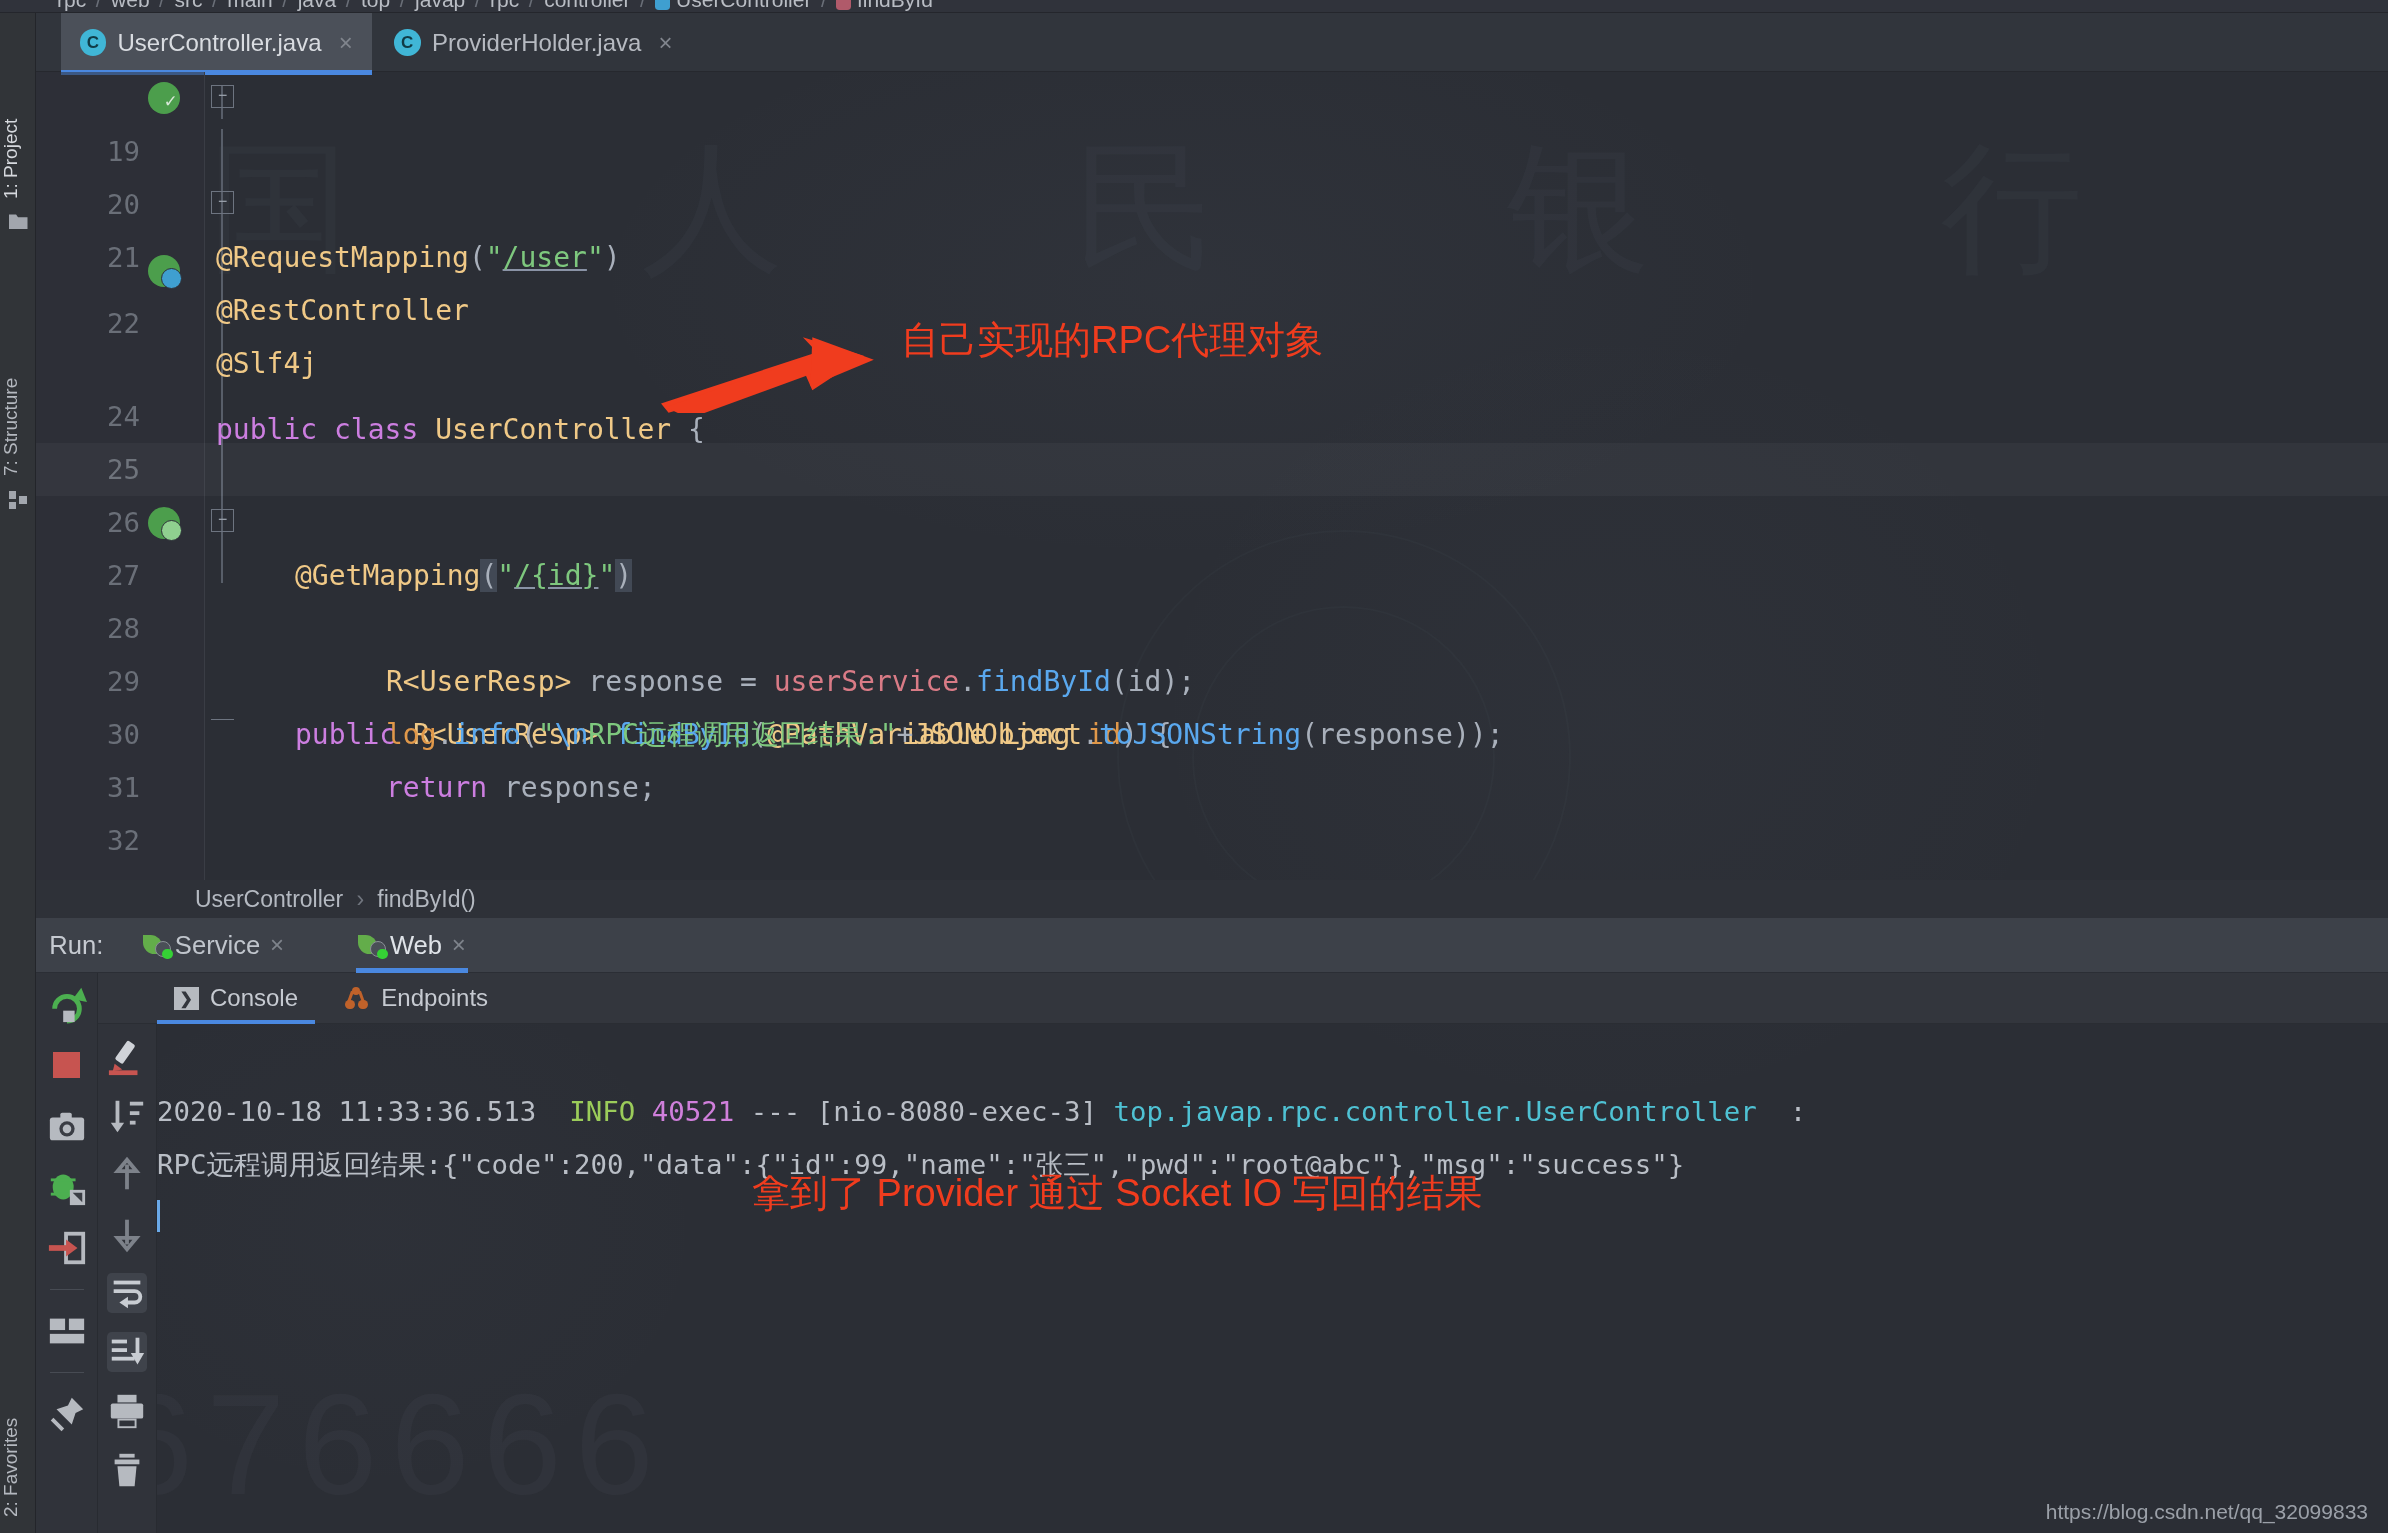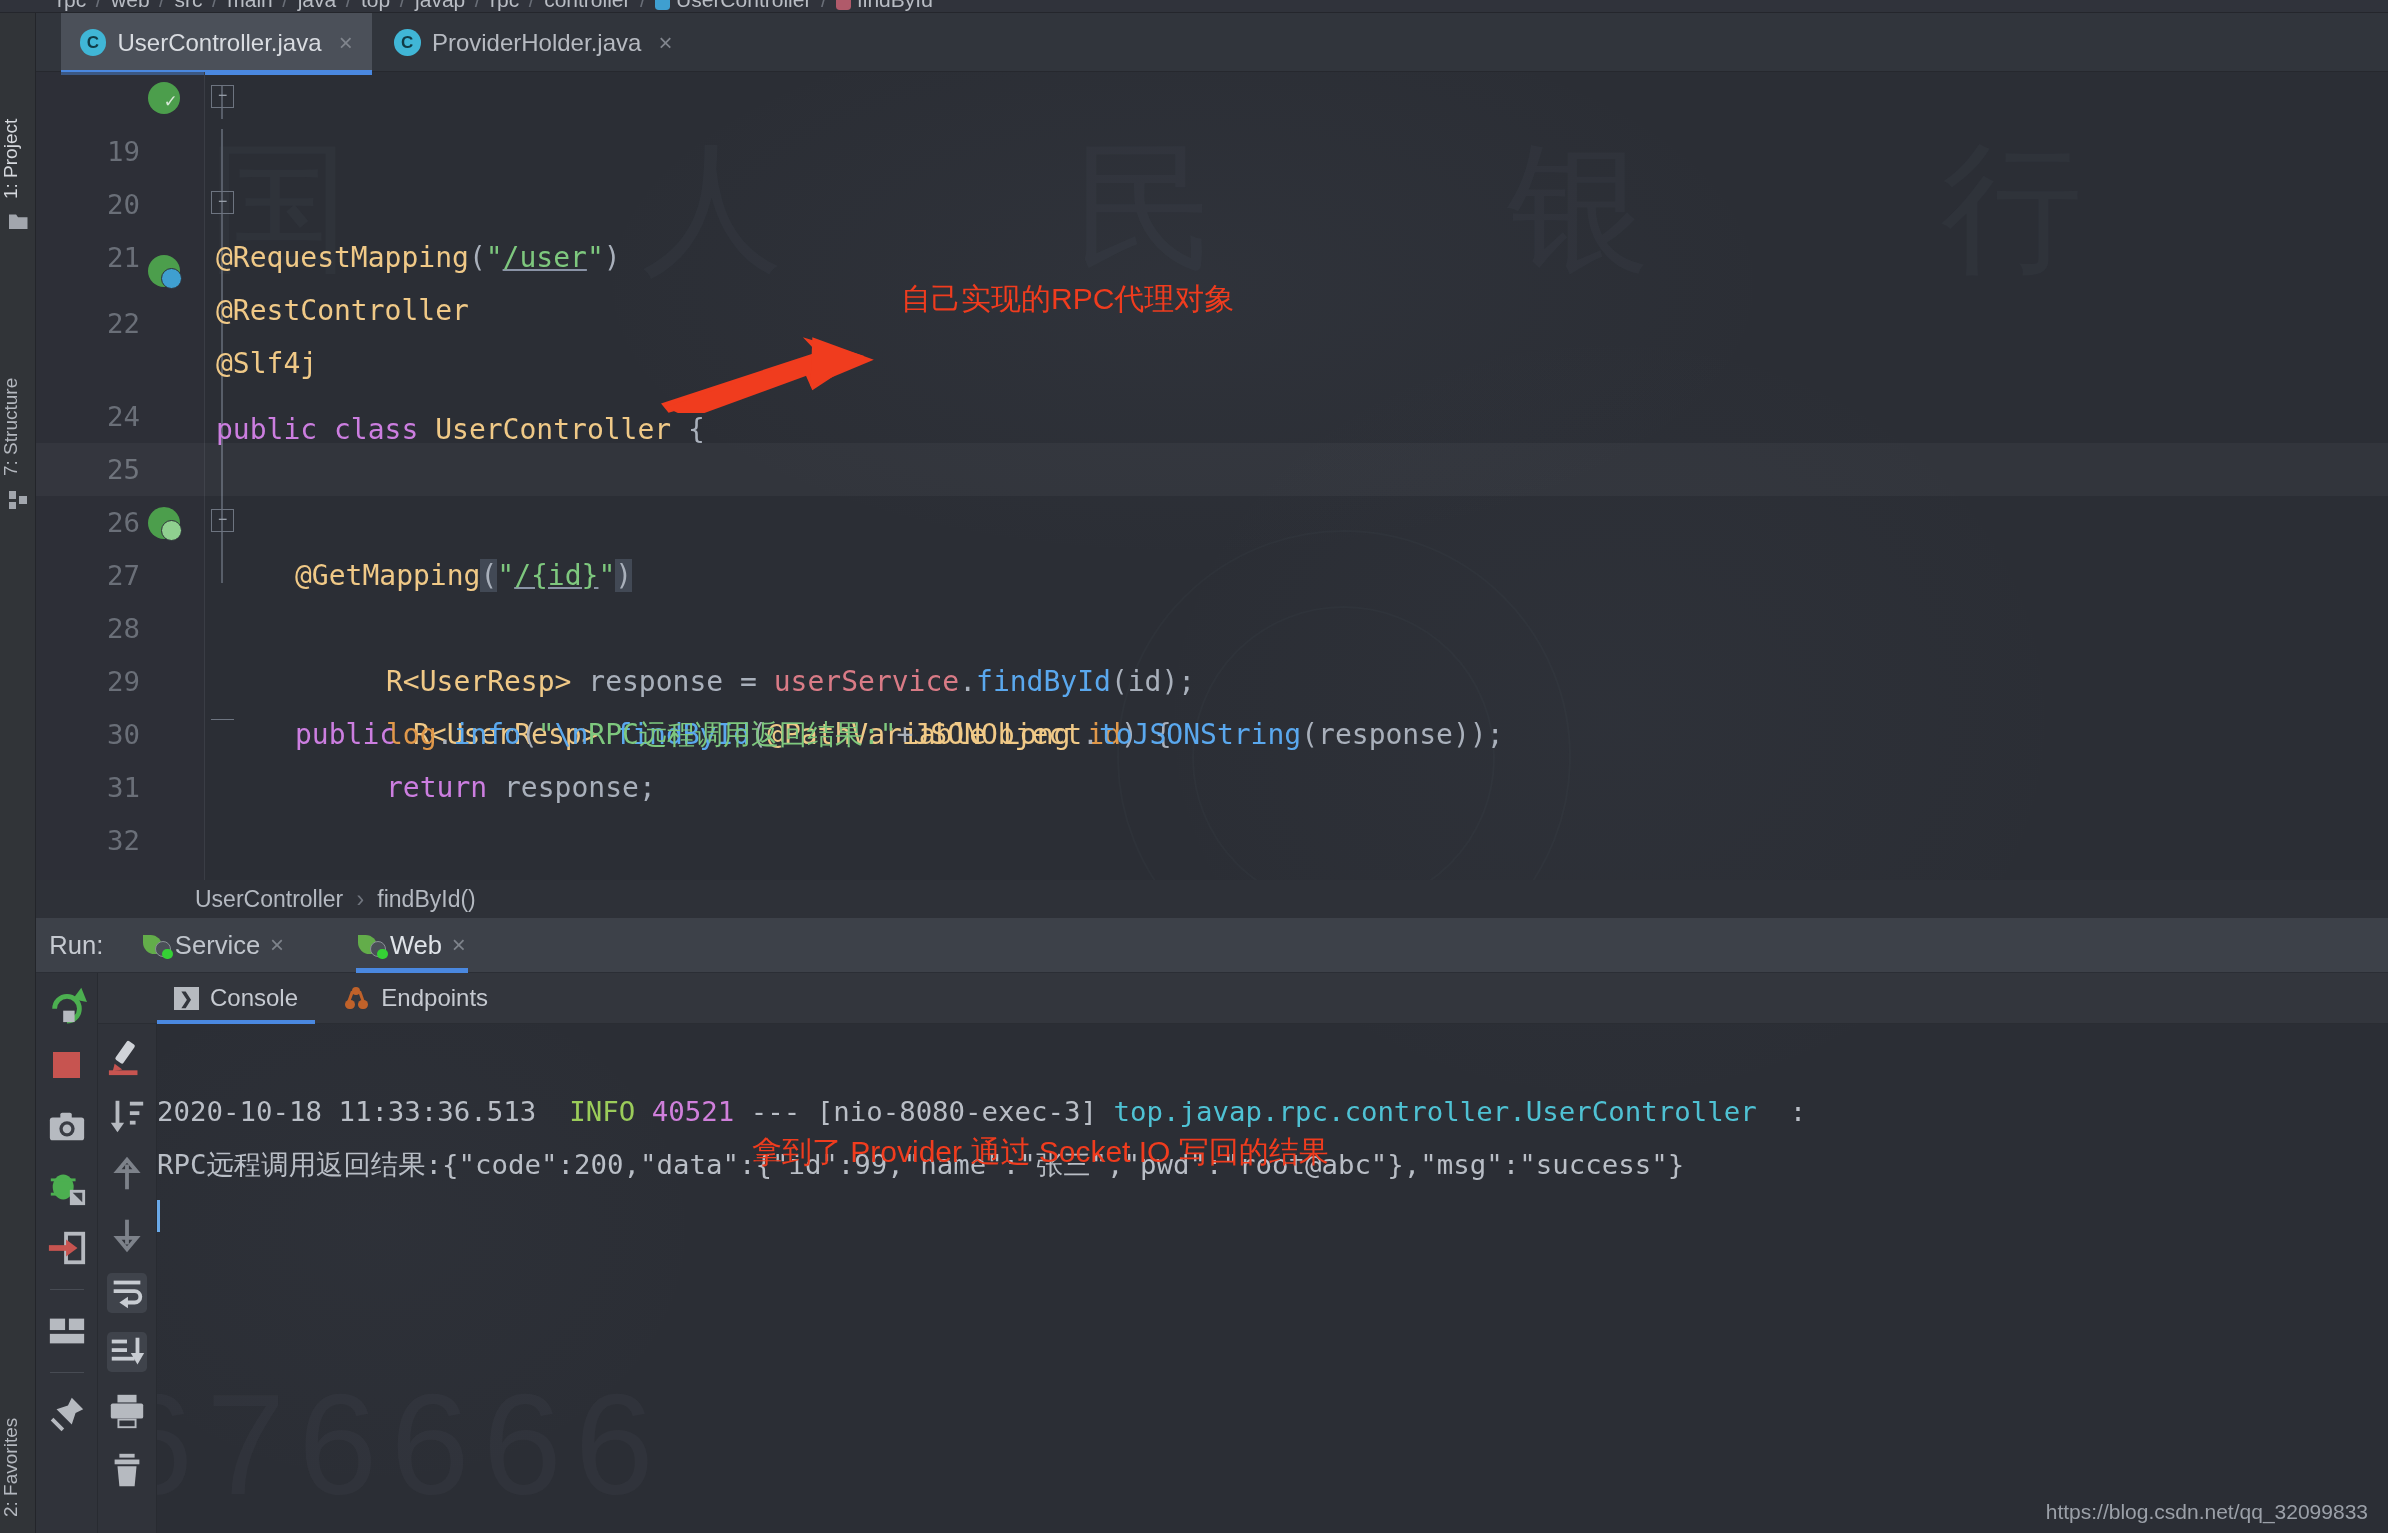--- a/index.html
+++ b/index.html
@@ -212,21 +212,21 @@
   .c-info { color:#9bcc5a; }
   .c-pid  { color:#d07fdb; }
   .c-cls  { color:#4fc2d4; }
   .caret { display:inline-block; width:2.8px; height:32px; background:#6aa9e8; vertical-align:-5.7px; }
 
   
   .anno {
     position:absolute; color:#f03c1e; font-size:32px;
     font-family:"Liberation Sans", sans-serif; white-space:nowrap;
   }
-  .anno.big { font-size: 30px; }
+  .anno.big { font-size: 38px; margin-top: 36px; }
 
   
   .wm-num {
     position:absolute; left:114px; top:1363px;
     font-family:"Liberation Sans", sans-serif; font-size:142px;
     color: rgba(150,160,180,0.05); letter-spacing: 13.2px; pointer-events:none;
   }
   .wm-url {
     position:absolute; right: 21px; bottom: 9.5px;
     color:#9ba0a8; font-size:21px; font-family:"Liberation Sans", sans-serif;

